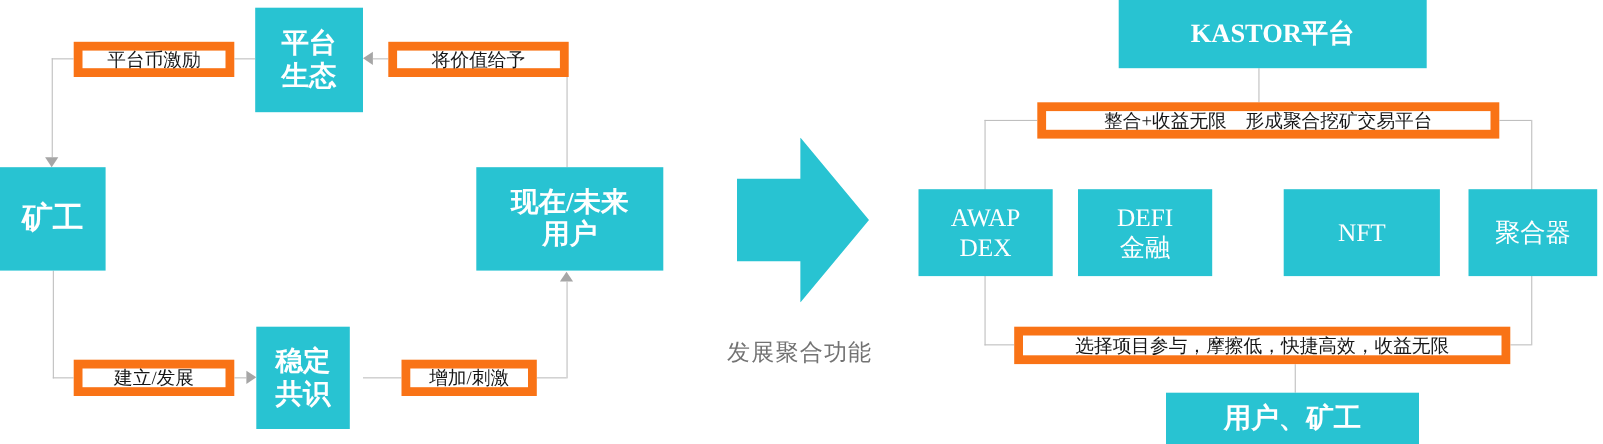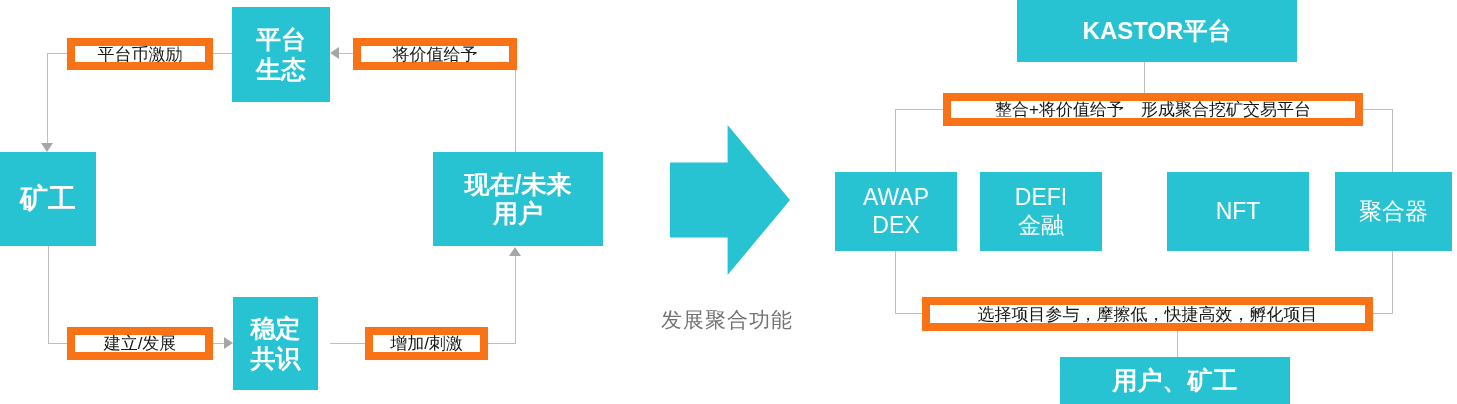--- a/index.html
+++ b/index.html
@@ -1,17 +1,17 @@
 <!DOCTYPE html>
 <html><head>
 <meta charset="utf-8">
 <style>
   html,body{margin:0;padding:0;background:#fff;}
   .canvas{position:relative;width:1457px;height:404px;background:#ffffff;
-          font-family:Liberation Sans, sans-serif;overflow:hidden;}
+          font-family:Liberation Serif, serif;overflow:hidden;}
   .cbox{position:absolute;background:#28c3d2;color:#ffffff;display:flex;
         align-items:center;justify-content:center;text-align:center;
         white-space:pre-line;line-height:1.18;z-index:2;}
   .bold{font-weight:bold;}
   .lbox{position:absolute;background:#ffffff;border:8px solid #f97316;
         display:flex;align-items:center;justify-content:center;
         font-size:17px;color:#161616;box-sizing:border-box;
         white-space:pre-line;text-align:center;z-index:2;}
   .line{position:absolute;background:#bfbfbf;z-index:1;}
   .arr{position:absolute;width:0;height:0;z-index:1;}
@@ -67,26 +67,26 @@
   <div class="lbox" style="left:67px;top:38px;width:146px;height:32px">平台币激励</div>
   <div class="lbox" style="left:353px;top:38px;width:164px;height:32px">将价值给予</div>
   <div class="lbox" style="left:365px;top:327px;width:123px;height:33px">增加/刺激</div>
   <div class="lbox" style="left:67px;top:327px;width:146px;height:33px">建立/发展</div>
 
   <div class="big-arrow"></div>
   <div class="arrow-caption">发展聚合功能</div>
 
   <div class="cbox bold" style="left:1017px;top:0px;width:280px;height:62px;font-size:24px">KASTOR平台</div>
 
-  <div class="lbox" style="left:943px;top:93px;width:420px;height:33px">整合+将价值给予　形成聚合挖矿交易平台</div>
+  <div class="lbox" style="left:943px;top:93px;width:420px;height:33px">整合+收益无限　形成聚合挖矿交易平台</div>
 
   <div class="cbox" style="left:835px;top:172px;width:122px;height:79px;font-size:23px">AWAP
 DEX</div>
   <div class="cbox" style="left:980px;top:172px;width:122px;height:79px;font-size:23px">DEFI
 金融</div>
   <div class="cbox" style="left:1167px;top:172px;width:142px;height:79px;font-size:23px">NFT</div>
   <div class="cbox" style="left:1335px;top:172px;width:117px;height:79px;font-size:23px">聚合器</div>
 
-  <div class="lbox" style="left:922px;top:297px;width:451px;height:34px">选择项目参与，摩擦低，快捷高效，孵化项目</div>
+  <div class="lbox" style="left:922px;top:297px;width:451px;height:34px">选择项目参与，摩擦低，快捷高效，收益无限</div>
 
   <div class="cbox bold" style="left:1060px;top:357px;width:230px;height:47px;font-size:25px">用户、矿工</div>
 
 </div>
 
 </body></html>

